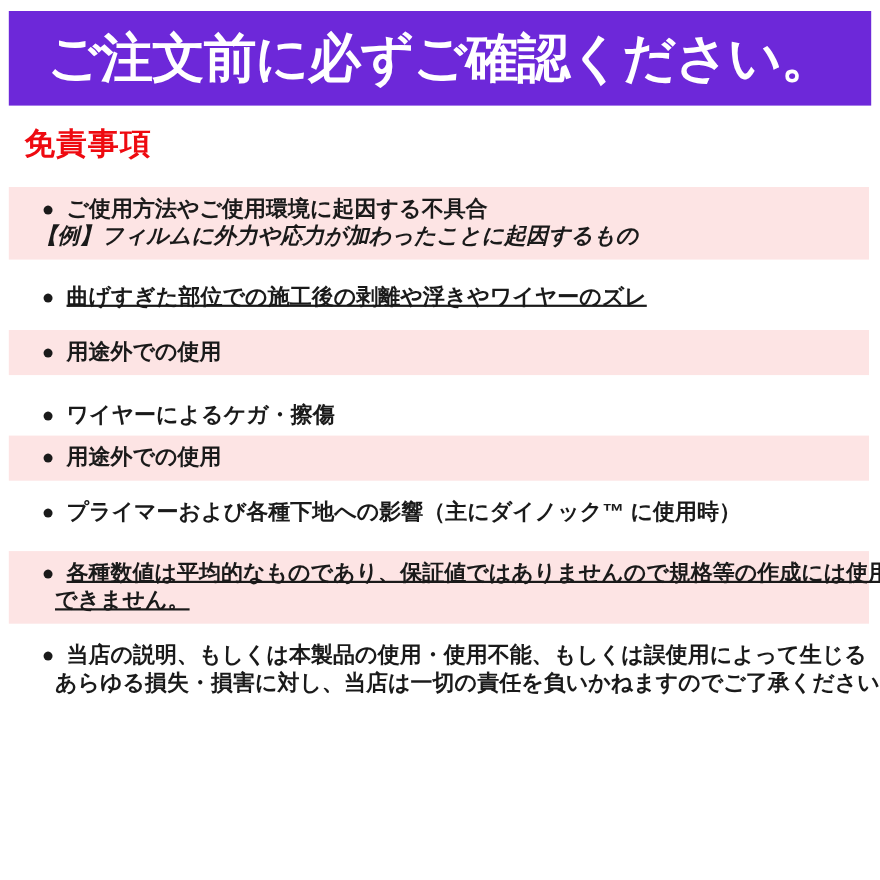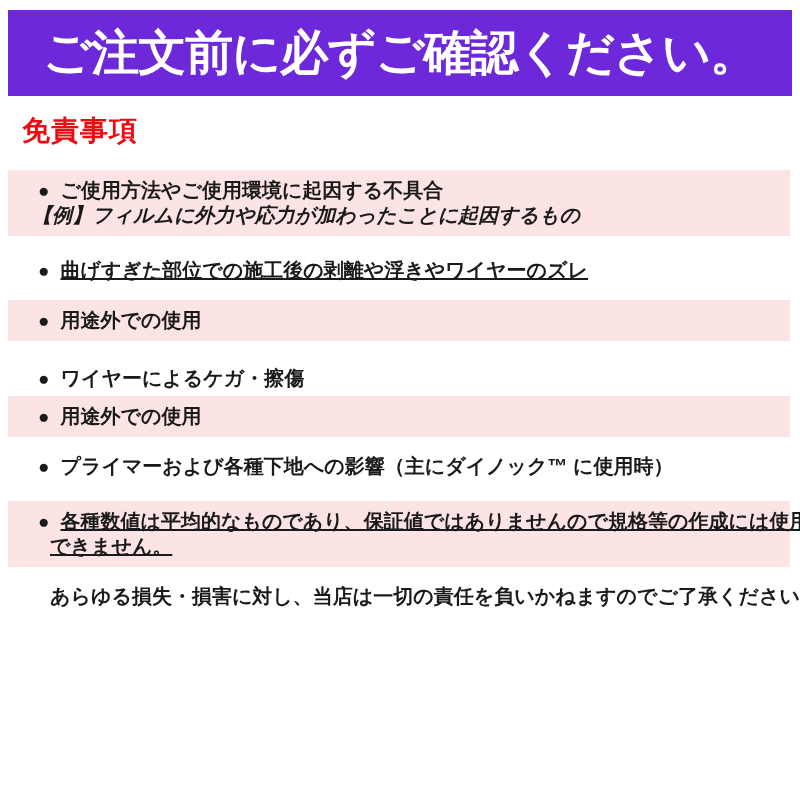--- a/index.html
+++ b/index.html
@@ -96,17 +96,18 @@
     <div class="item mt17">
       <div class="line main"><span class="bullet">●</span><span>プライマーおよび各種下地への影響（主にダイノック™ に使用時）</span></div>
     </div>
 
     <div class="item striped mt22">
       <div class="line main"><span class="bullet">●</span><span>各種数値は平均的なものであり、保証値ではありませんので規格等の作成には使用</span></div>
       <div class="line cont">できません。</div>
     </div>
 
     <div class="item mt17">
+      <div class="line main"><span class="bullet">●</span><span>当店の説明、もしくは本製品の使用・使用不能、もしくは誤使用によって生じる</span></div>
       <div class="line cont">あらゆる損失・損害に対し、当店は一切の責任を負いかねますのでご了承ください。</div>
     </div>
 
   </div>
 </div>
 
 </body></html>

